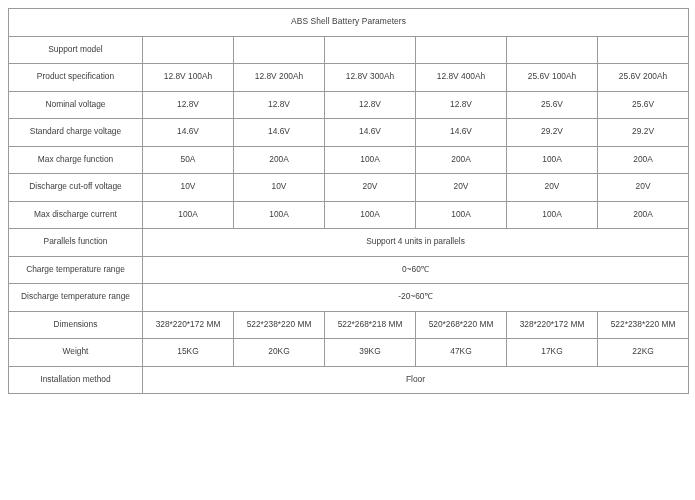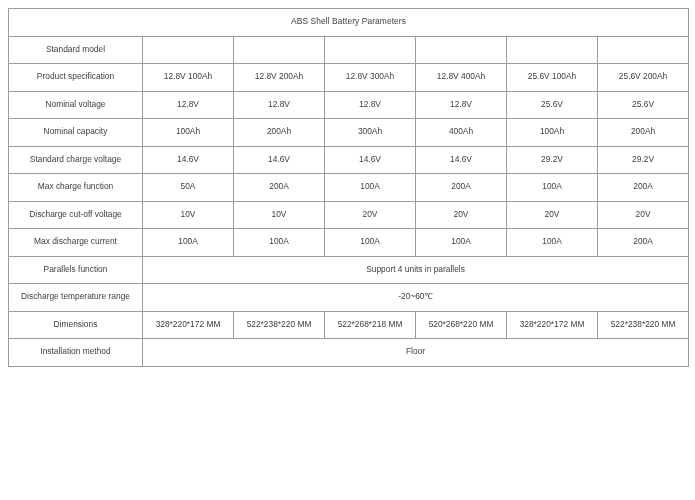--- a/index.html
+++ b/index.html
@@ -72,21 +72,21 @@
       <col class="c-data">
         <col class="c-data">
         <col class="c-data">
     </colgroup>
     <tbody>
       <tr>
         <td class="title-cell" colspan="7">ABS Shell Battery Parameters</td>
       </tr>
 
     <tr>
-          <td class="row-label">Standard model</td>
+          <td class="row-label">Support model</td>
           <td class="value-cell"></td>
           <td class="value-cell"></td>
           <td class="value-cell"></td>
           <td class="value-cell"></td>
           <td class="value-cell"></td>
           <td class="value-cell"></td>
         </tr>
         <tr>
           <td class="row-label">Product specification</td>
           <td class="value-cell">12.8V 100Ah</td>
@@ -97,29 +97,20 @@
           <td class="value-cell">25.6V 200Ah</td>
         </tr>
         <tr>
           <td class="row-label">Nominal voltage</td>
           <td class="value-cell">12.8V</td>
           <td class="value-cell">12.8V</td>
           <td class="value-cell">12.8V</td>
           <td class="value-cell">12.8V</td>
           <td class="value-cell">25.6V</td>
           <td class="value-cell">25.6V</td>
-        </tr>
-        <tr>
-          <td class="row-label">Nominal capacity</td>
-          <td class="value-cell">100Ah</td>
-          <td class="value-cell">200Ah</td>
-          <td class="value-cell">300Ah</td>
-          <td class="value-cell">400Ah</td>
-          <td class="value-cell">100Ah</td>
-          <td class="value-cell">200Ah</td>
         </tr>
         <tr>
           <td class="row-label">Standard charge voltage</td>
           <td class="value-cell">14.6V</td>
           <td class="value-cell">14.6V</td>
           <td class="value-cell">14.6V</td>
           <td class="value-cell">14.6V</td>
           <td class="value-cell">29.2V</td>
           <td class="value-cell">29.2V</td>
         </tr>
@@ -148,31 +139,44 @@
           <td class="value-cell">100A</td>
           <td class="value-cell">100A</td>
           <td class="value-cell">100A</td>
           <td class="value-cell">200A</td>
         </tr>
         <tr>
           <td class="row-label">Parallels function</td>
           <td colspan="6" class="merged-cell">Support 4 units in parallels</td>
         </tr>
         <tr>
+          <td class="row-label">Charge temperature range</td>
+          <td colspan="6" class="merged-cell">0~60℃</td>
+        </tr>
+        <tr>
           <td class="row-label">Discharge temperature range</td>
           <td colspan="6" class="merged-cell">-20~60℃</td>
         </tr>
         <tr>
           <td class="row-label">Dimensions</td>
           <td class="value-cell">328*220*172 MM</td>
           <td class="value-cell">522*238*220 MM</td>
           <td class="value-cell">522*268*218 MM</td>
           <td class="value-cell">520*268*220 MM</td>
           <td class="value-cell">328*220*172 MM</td>
           <td class="value-cell">522*238*220 MM</td>
         </tr>
         <tr>
+          <td class="row-label">Weight</td>
+          <td class="value-cell">15KG</td>
+          <td class="value-cell">20KG</td>
+          <td class="value-cell">39KG</td>
+          <td class="value-cell">47KG</td>
+          <td class="value-cell">17KG</td>
+          <td class="value-cell">22KG</td>
+        </tr>
+        <tr>
           <td class="row-label">Installation method</td>
           <td colspan="6" class="merged-cell">Floor</td>
         </tr>
       </tbody>
   </table>
 </div>
 
 </body></html>

